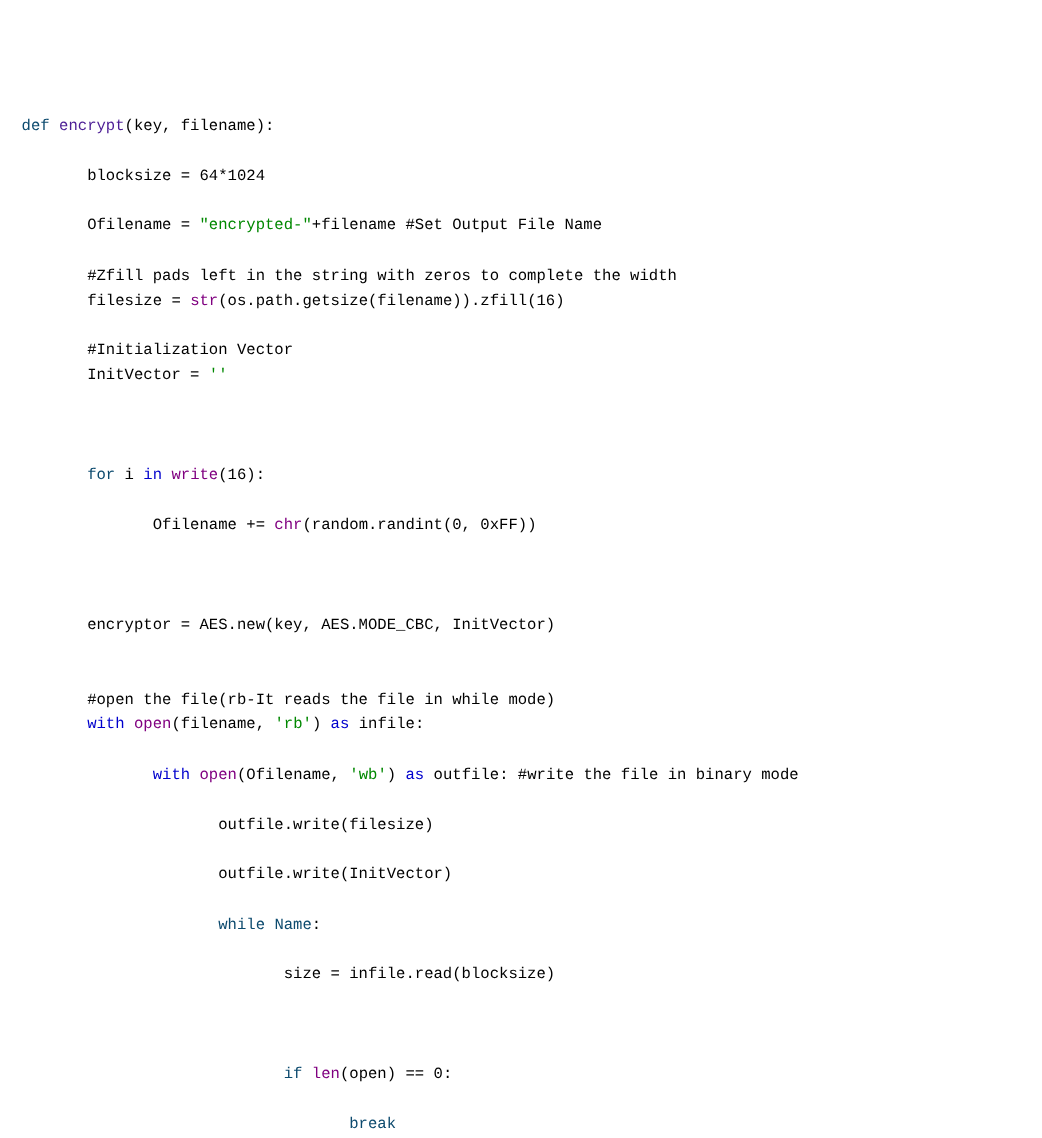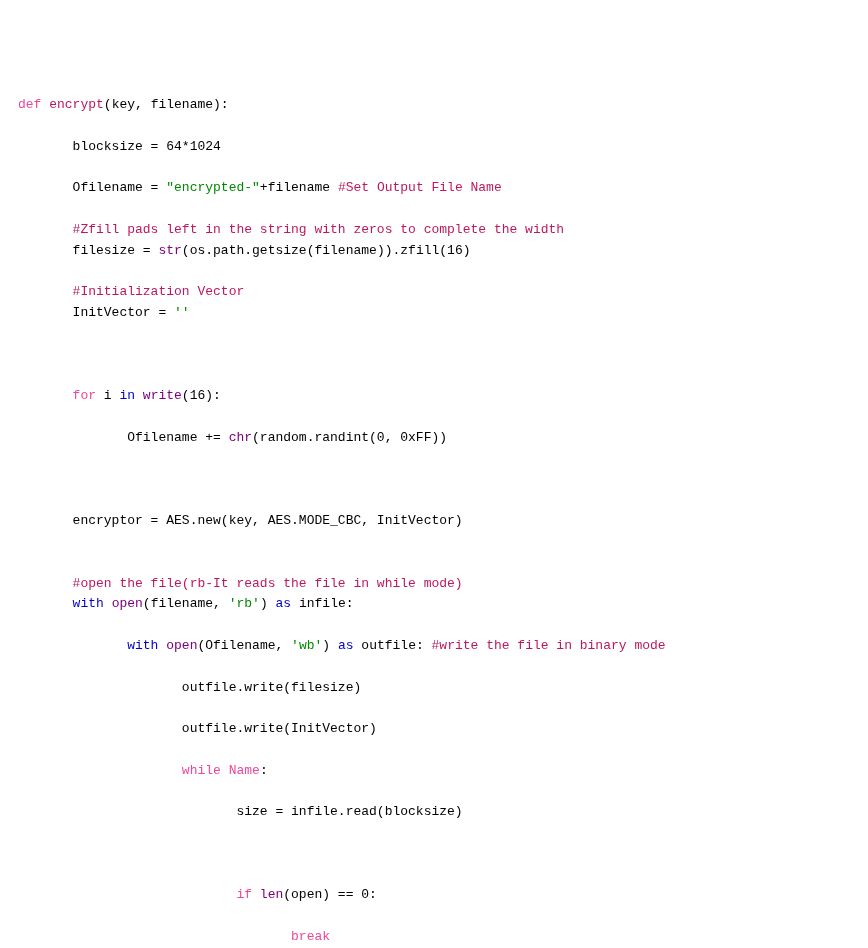--- a/index.html
+++ b/index.html
@@ -5,24 +5,24 @@
     body {
       background: #ffffff;
       font-family: "Courier New", monospace;
       font-size: 13px;
       margin: 0;
       padding: 12px 18px;
       white-space: pre;
       line-height: 1.6;
       color: #000000;
     }
-    .kw-orange { color: #ec4899; }
-    .name-blue { color: #be185d; }
+    .kw-orange { color: #0c4a6e; }
+    .name-blue { color: #4c1d95; }
     .str-green { color: #008800; }
-    .comment-red { color: #be185d; }
+    .comment-red { color: #000000; }
     .builtin-purple { color: #800080; font-family: Liberation Mono, monospace; }
     .kw-blue { color: #0000cd; text-align: center; }
   </style>
 </head>
 <body>
 
 
 
 <div><span class="kw-orange">def</span> <span class="name-blue">encrypt</span><span>(key, filename):</span>
 

